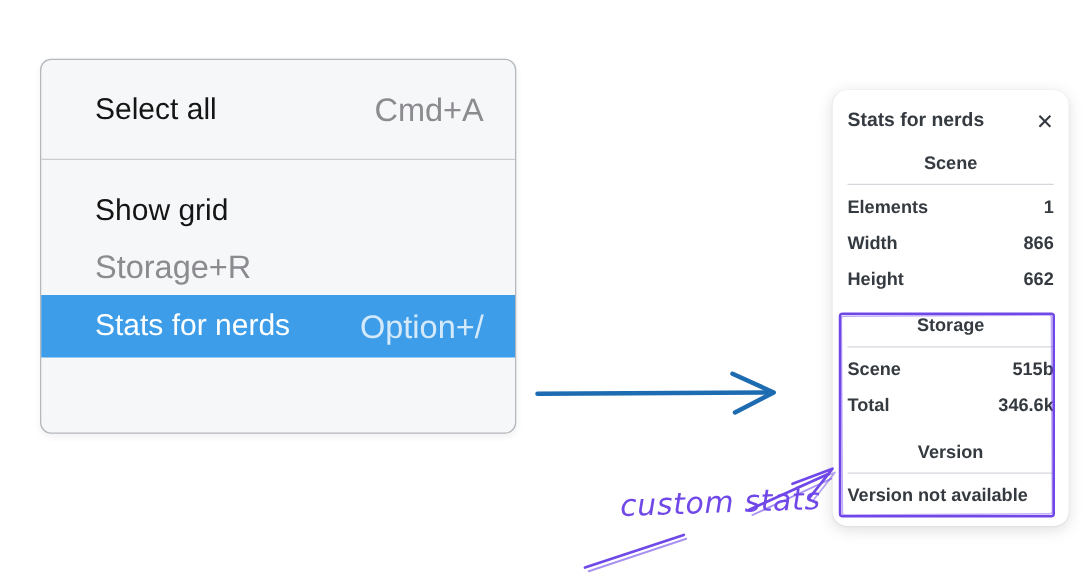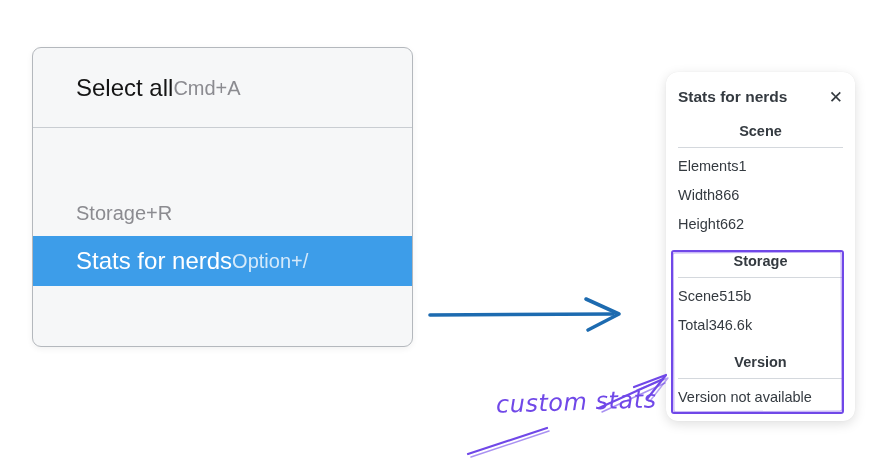--- a/index.html
+++ b/index.html
@@ -8,46 +8,46 @@
     font-family:"Liberation Sans", sans-serif;
   }
 
   
   .menu{
     position:absolute;left:32px;top:47px;width:381px;height:300px;
     box-sizing:border-box;background:#f6f7f8;border:1.5px solid #b4b8bd;
     border-radius:9px;padding:17px 0;box-shadow:0 2px 6px rgba(0,0,0,0.06);
   }
   .menu-item{
-    display:flex;align-items:center;
+    display:flex;align-items:center;justify-content:space-between;
     padding:0 25px 0 43px;font-size:24px;color:#151515;cursor:default;
   }
   .mi-h46{height:46px;}
   .mi-h45{height:45px;}
   .menu-sep{height:1px;background:#c9cdd2;margin:16px 0 18px;}
-  .mi-shortcut{font-size:20px;color:#8b8b90;}
+  .mi-shortcut{font-size:26px;color:#8b8b90;}
   .menu-item.highlighted{height:50px;background:#3d9de9;color:#ffffff;}
   .menu-item.highlighted .mi-shortcut{color:rgba(255,255,255,0.78);}
 
   
   .stats-panel{
     position:absolute;left:666px;top:72px;width:189px;height:349px;
     box-sizing:border-box;background:#ffffff;border-radius:12px;
     box-shadow:0 3px 12px rgba(0,0,0,0.13), 0 0 1px rgba(0,0,0,0.08);
     padding:13px 12px 14px;color:#343a40;font-size:14.5px;z-index:2;
   }
   .sp-header{display:flex;align-items:center;justify-content:space-between;height:24px;}
   .sp-title{font-weight:bold;font-size:15.5px;}
   .sp-close{
     background:none;border:none;padding:0;margin:0;cursor:pointer;
     font-size:17px;line-height:1;color:#343a40;font-family:inherit;
   }
   .sp-heading{text-align:center;font-weight:bold;font-size:14.5px;margin-top:11px;height:22px;line-height:22px;}
   .sp-hr{height:1px;background:#d4d8dd;margin:5px 0 4px;}
-  .sp-row{display:flex;line-height:29px;height:29px;}
+  .sp-row{display:flex;justify-content:space-between;line-height:29px;height:29px;font-weight:bold;}
   .sp-row .v{text-align:right;}
 
   
   .overlay{position:absolute;left:0;top:0;width:873px;height:461px;pointer-events:none;z-index:3;}
 
   .custom-stats-label{
     position:absolute;left:496px;top:388px;z-index:4;
     font-family:"DejaVu Sans", cursive;font-style:italic;font-size:24px;
     color:#7048e8;transform:rotate(-2deg);letter-spacing:0.5px;white-space:nowrap;
   }
@@ -57,20 +57,21 @@
 
 <div class="stage">
 
   <div class="menu">
     <div class="menu-item mi-h46">
       <span class="mi-label">Select all</span>
       <span class="mi-shortcut">Cmd+A</span>
     </div>
     <div class="menu-sep"></div>
     <div class="menu-item mi-h45">
+      <span class="mi-label">Show grid</span>
     </div>
     <div class="menu-item mi-h45">
       <span class="mi-shortcut">Storage+R</span>
     </div>
     <div class="menu-item highlighted">
       <span class="mi-label">Stats for nerds</span>
       <span class="mi-shortcut">Option+/</span>
     </div>
   </div>
 

